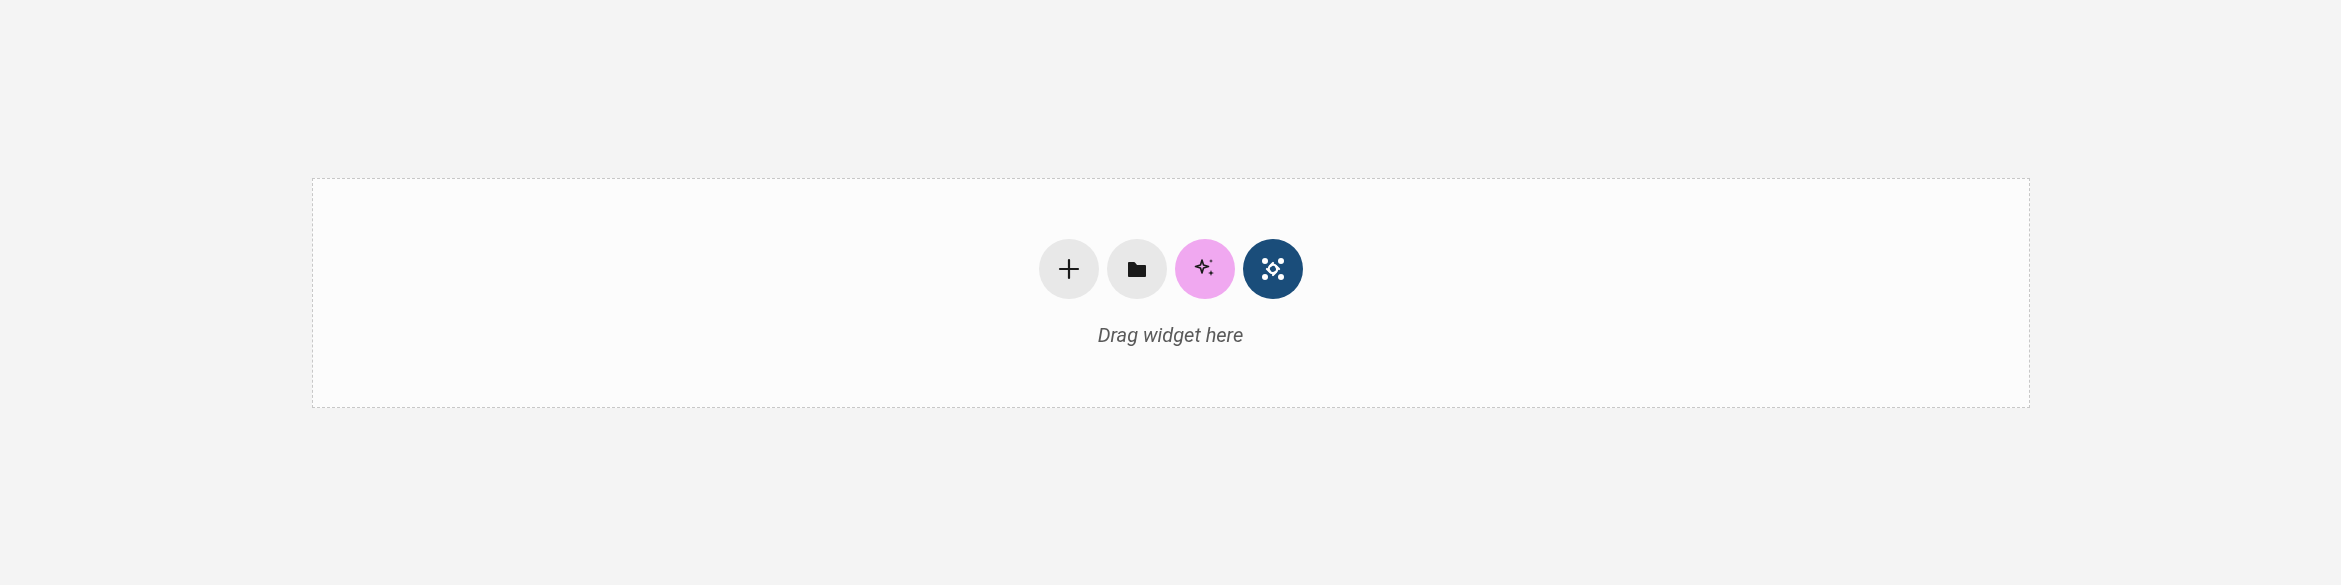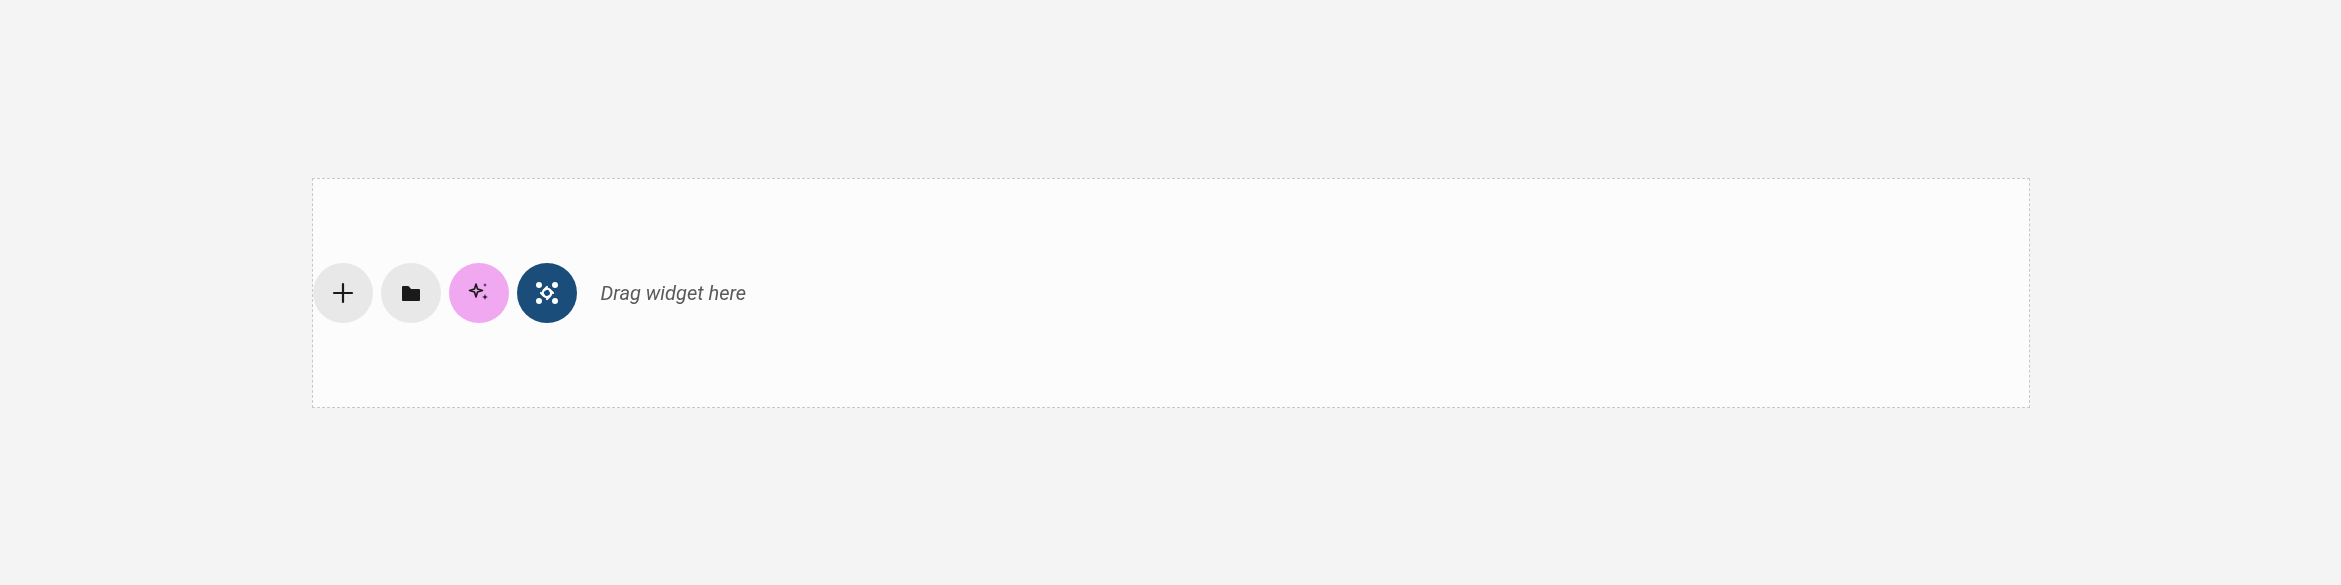--- a/index.html
+++ b/index.html
@@ -17,22 +17,23 @@
       align-items: center;
       justify-content: center;
     }
     
     .dropzone {
       width: 1718px;
       height: 230px;
       border: 1.5px dashed #c8c8c8;
       background: #fcfcfc;
       display: flex;
+      flex-direction: column;
       align-items: center;
-      justify-content: flex-start;
+      justify-content: center;
       gap: 24px;
     }
     
     .button-row {
       display: flex;
       flex-direction: row;
       gap: 8px;
       align-items: center;
     }
     

